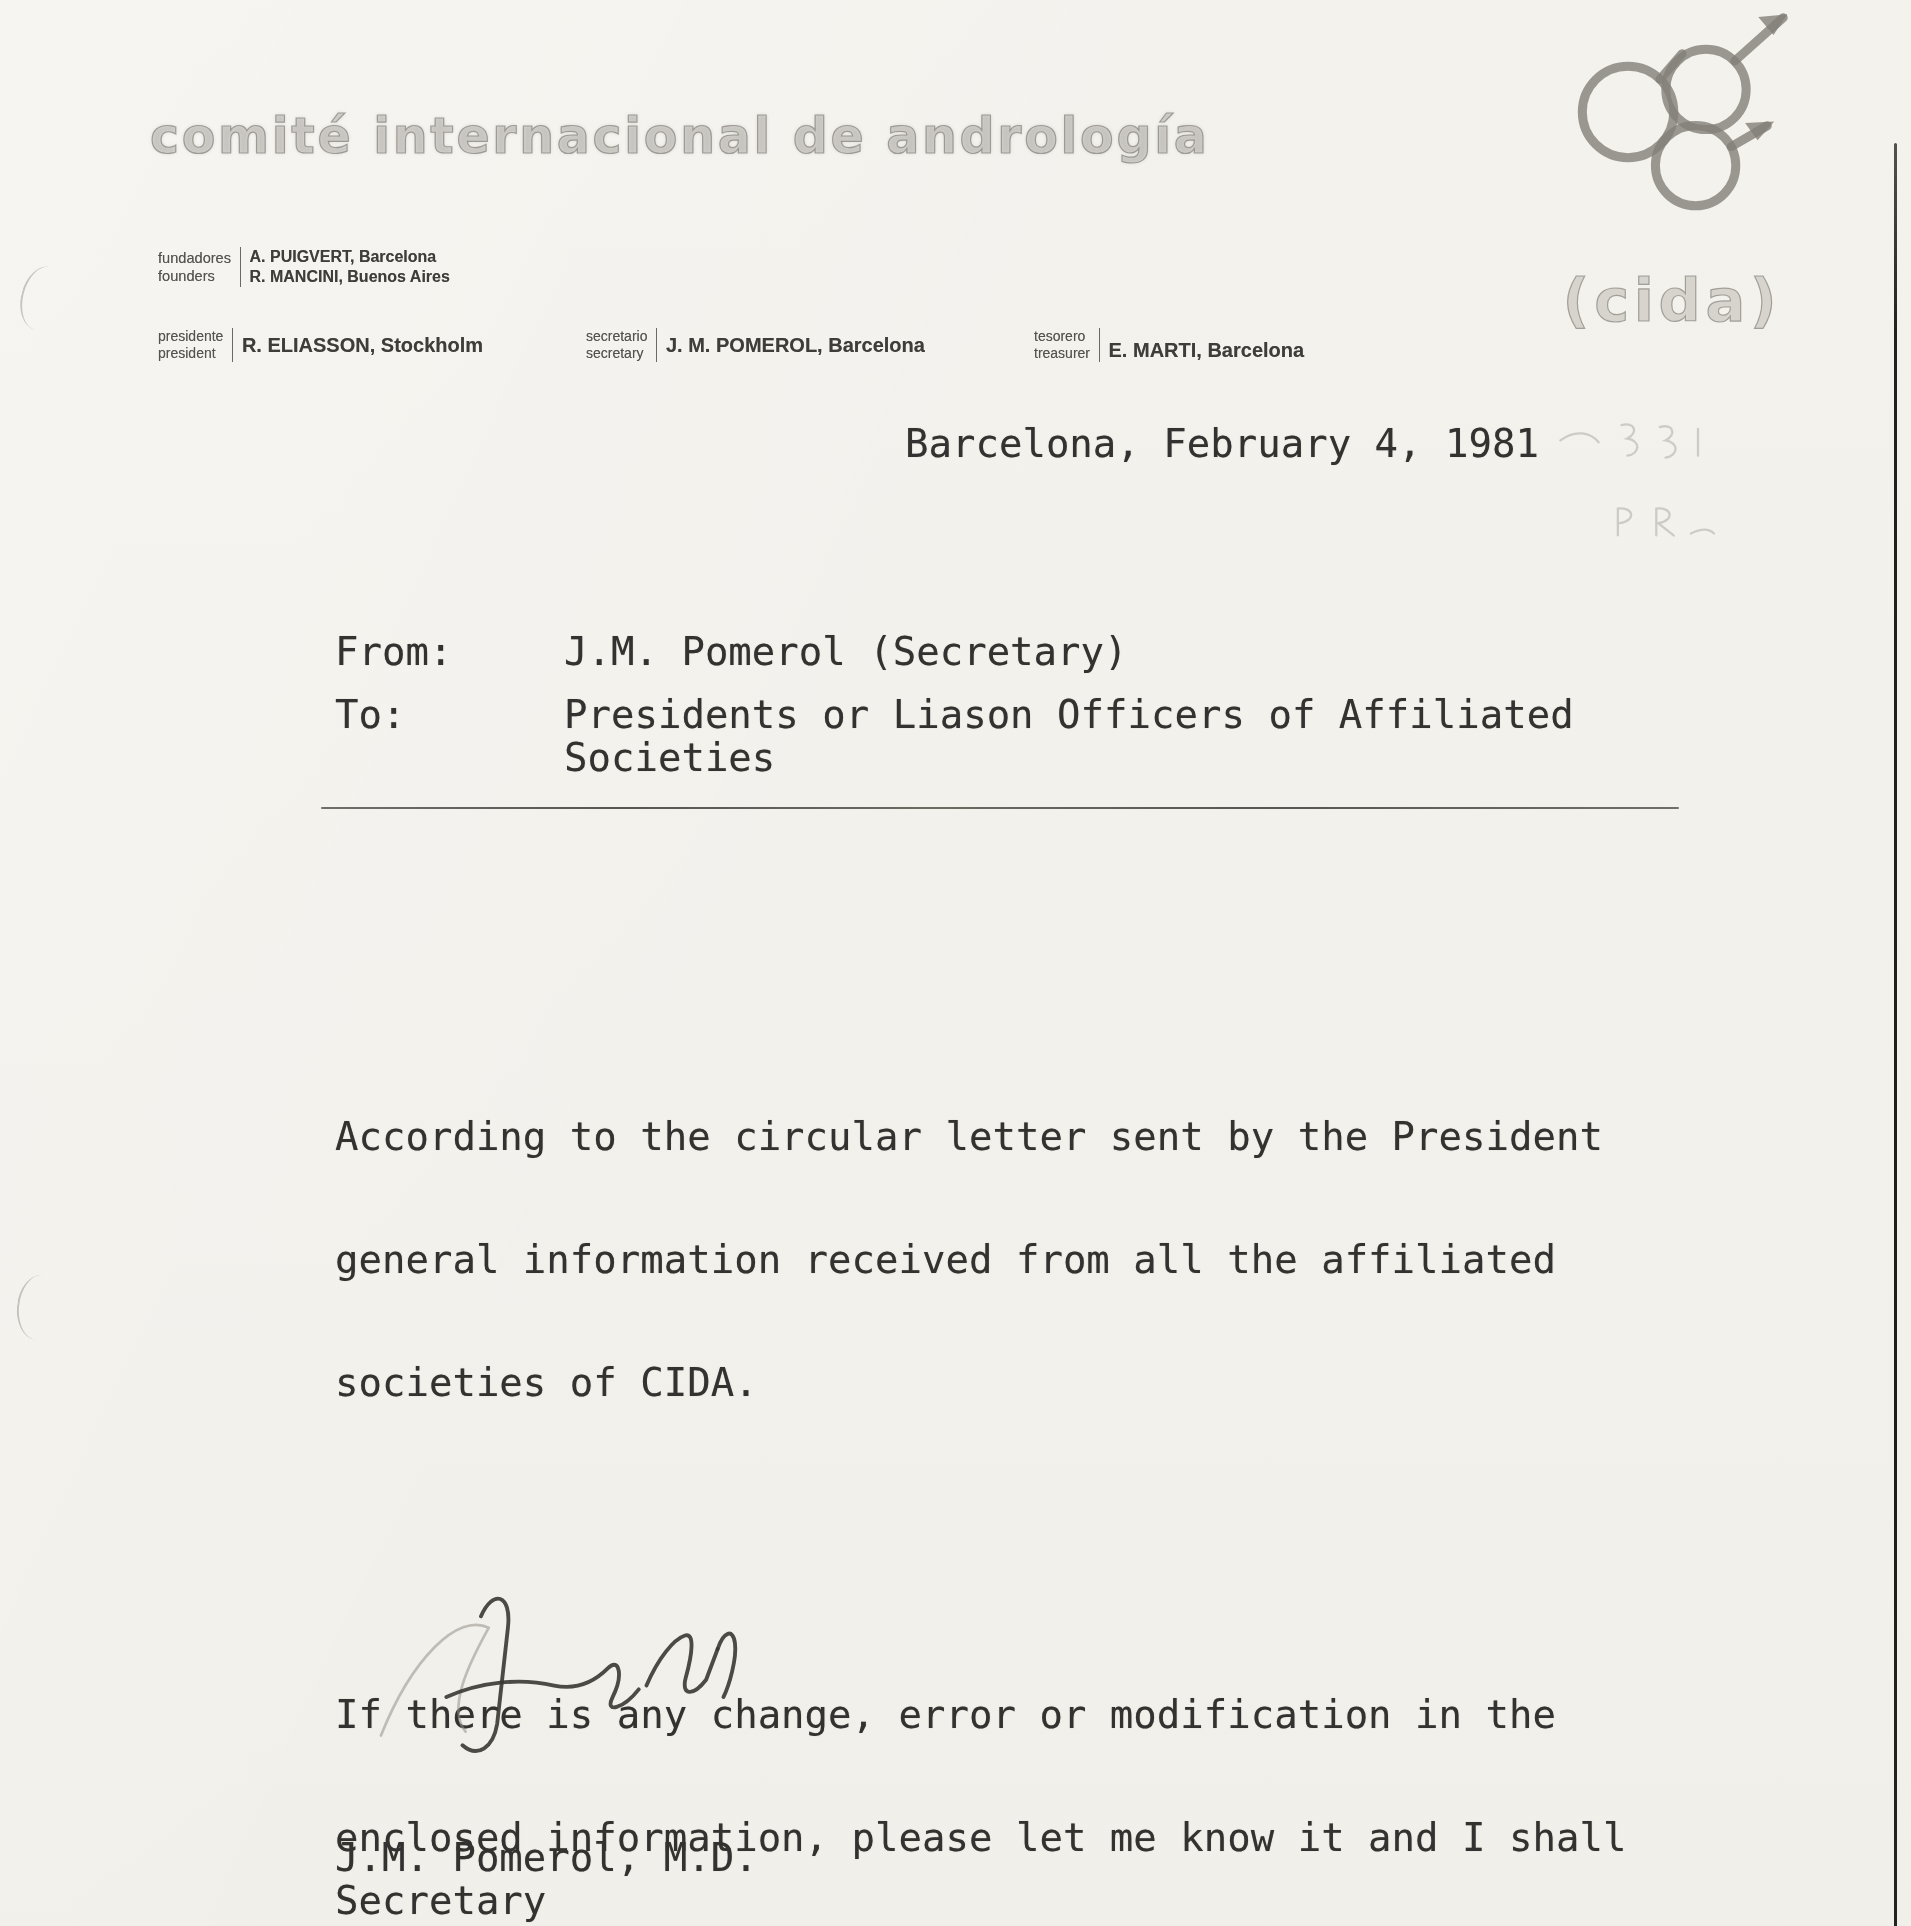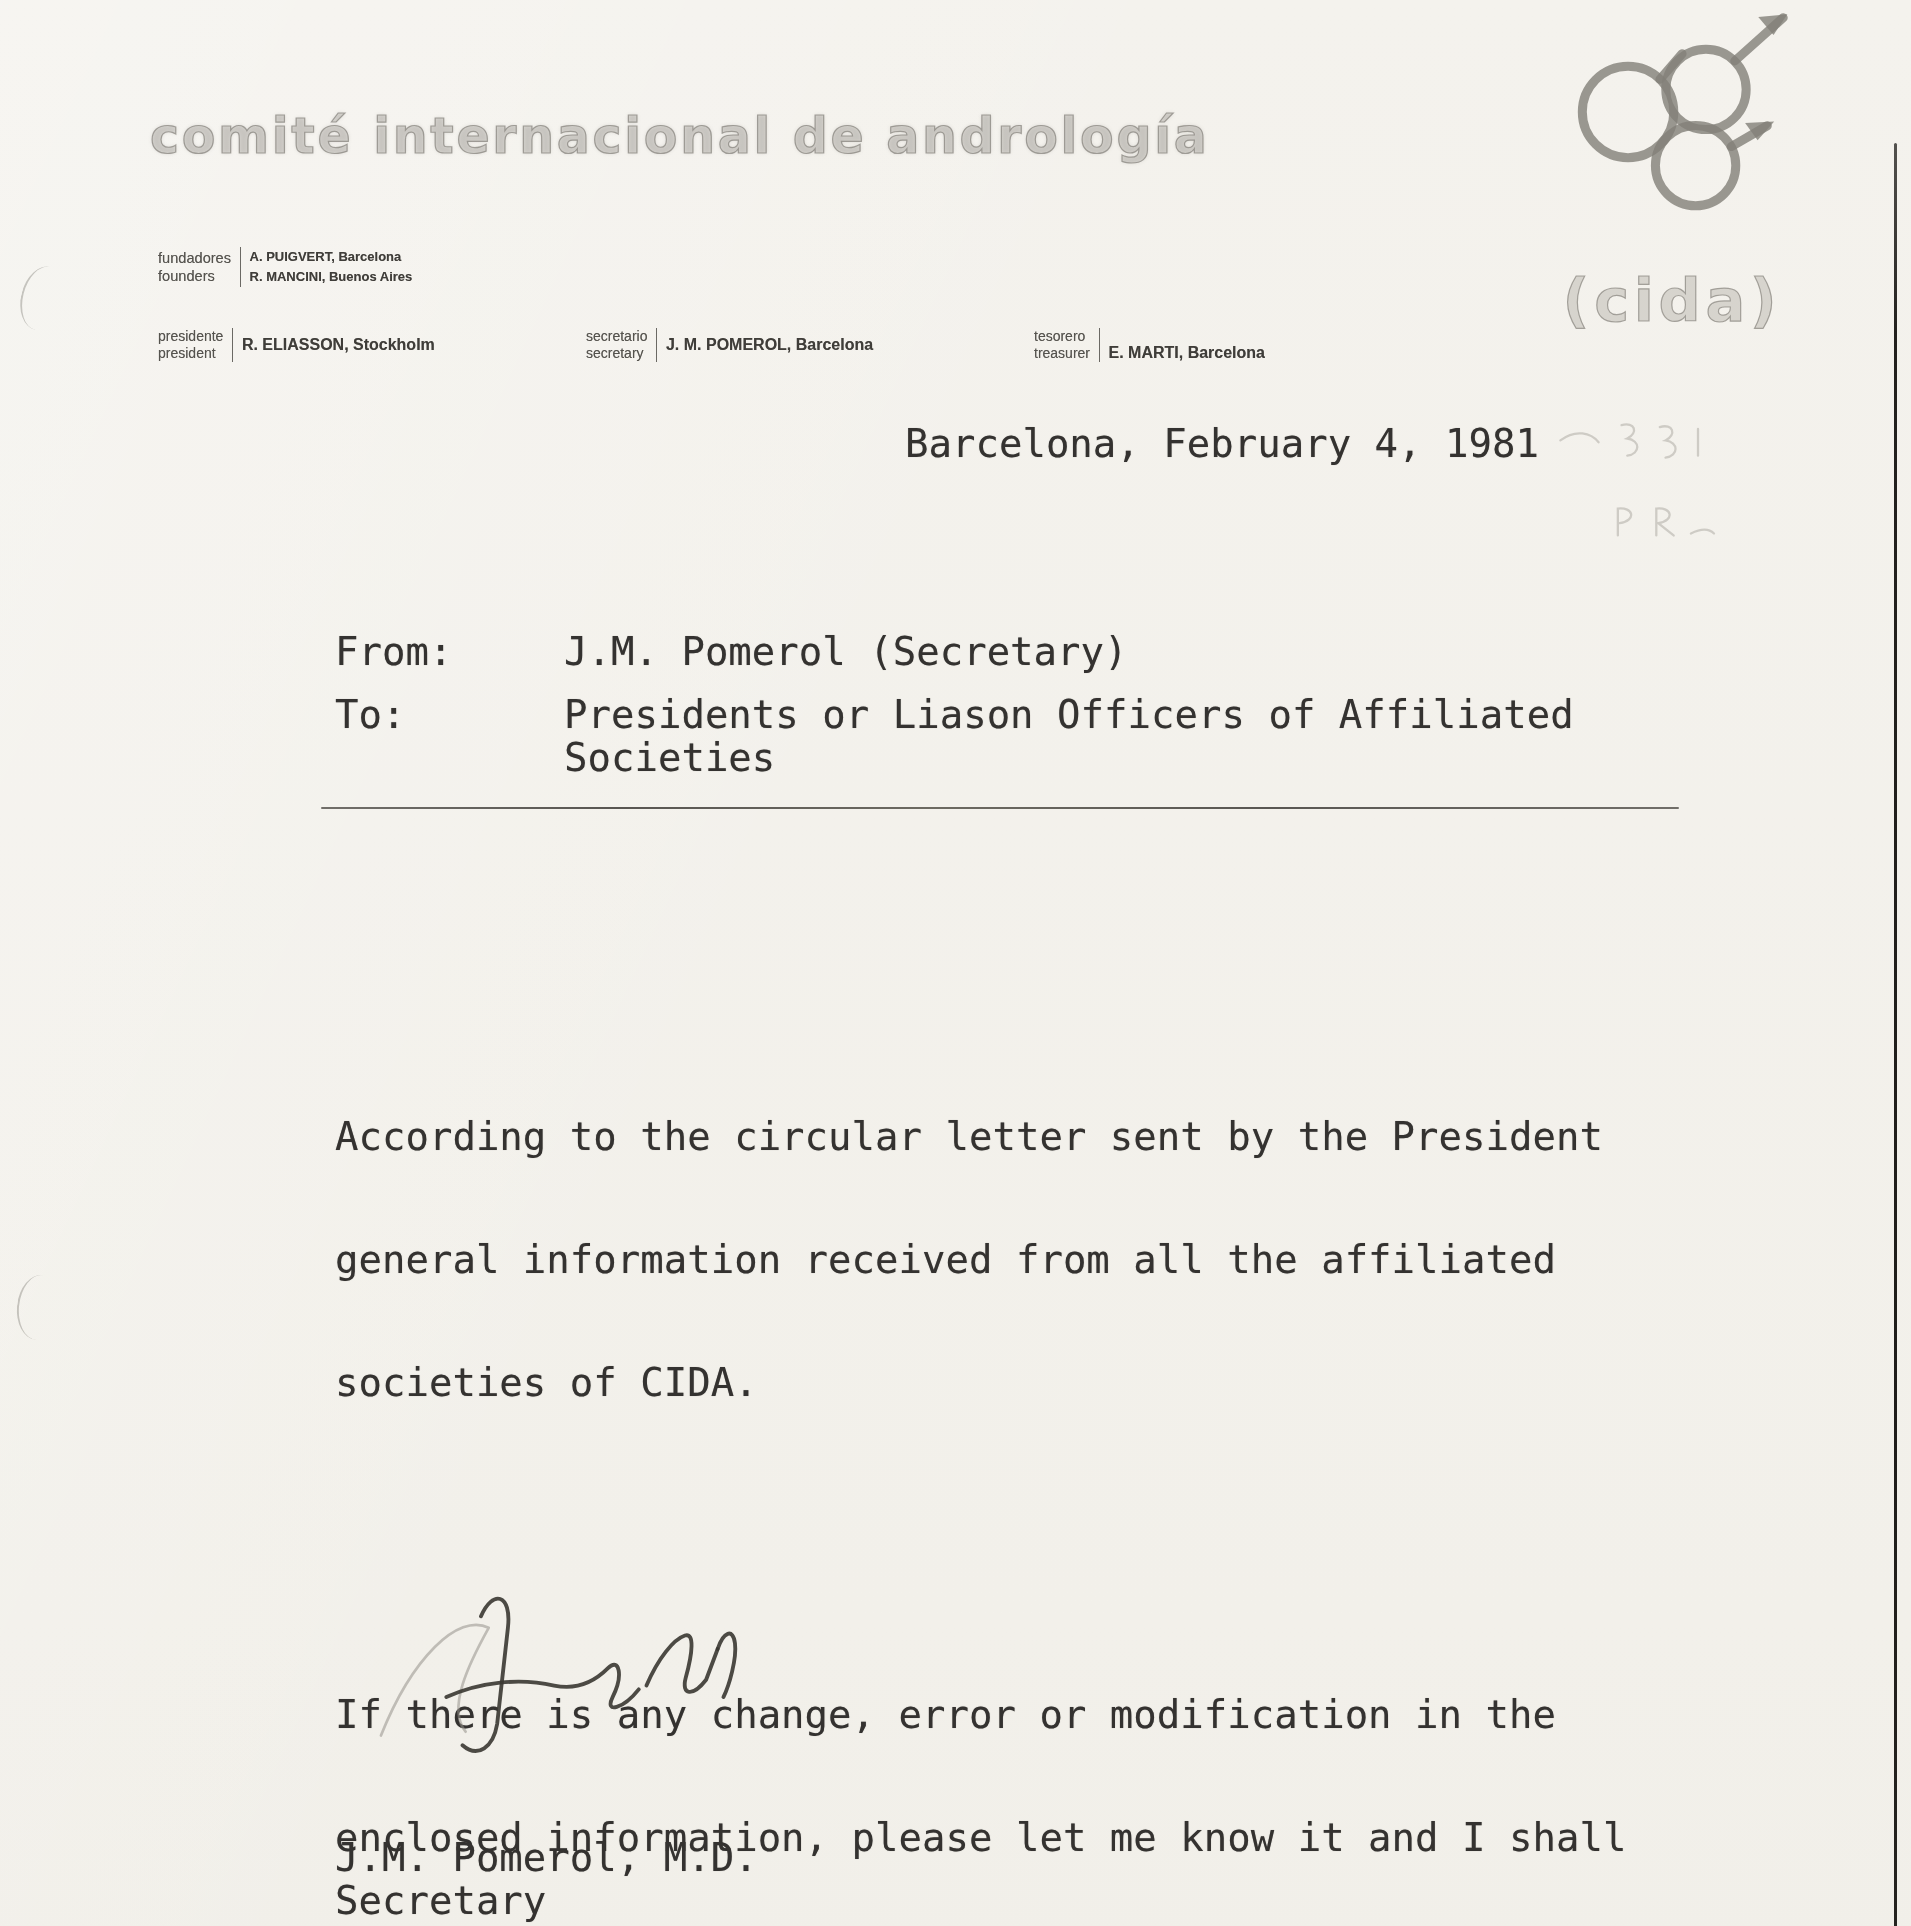--- a/index.html
+++ b/index.html
@@ -53,25 +53,25 @@
   
   .lh-print { color: #46443f; text-shadow: 0 0 0.4px rgba(70,68,63,0.5); }
   .founders-block {
     position: absolute;
     left: 158px; top: 247px;
     display: flex; align-items: center;
   }
   .officers-row .officer, .founders-block { font-family: "Liberation Sans", sans-serif; }
   .lh-labels { font-size: 14.6px; line-height: 18.5px; color: #55534e; text-align: left; }
   .lh-bar { width: 1.5px; align-self: stretch; background: #6b6964; margin: 0 8.5px; }
-  .lh-names { font-size: 13px; line-height: 20px; font-weight: 700; color: #3f3d39; }
+  .lh-names { font-size: 16px; line-height: 20px; font-weight: 700; color: #3f3d39; }
 
   .officer { position: absolute; display: flex; align-items: center; }
   .officer .lh-labels { font-size: 14px; line-height: 17px; }
-  .officer .name { font-size: 16px; font-weight: 700; color: #3f3d39; white-space: nowrap; }
+  .officer .name { font-size: 20px; font-weight: 700; color: #3f3d39; white-space: nowrap; }
   #officer-0 { left: 158px;  top: 328px; }
   #officer-1 { left: 586px; top: 328px; }
   #officer-2 { left: 1034px; top: 328px; align-items: flex-end; }
 
   
   .typed {
     font-family: "DejaVu Sans Mono", monospace;
     font-size: 39px;
     line-height: 41px;
     color: #343230;

